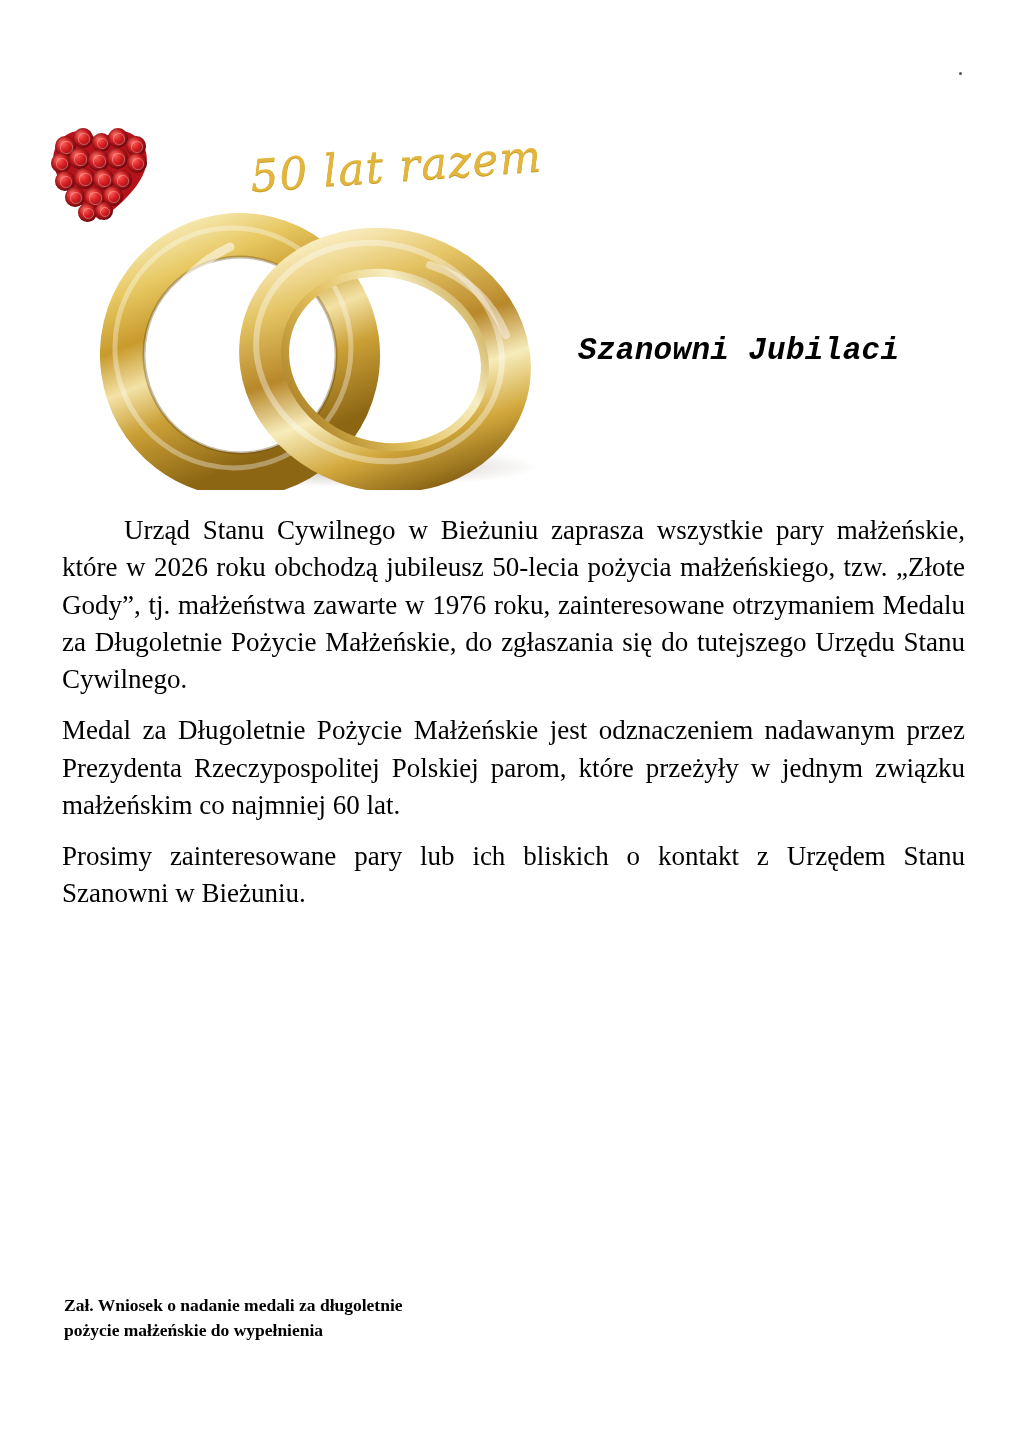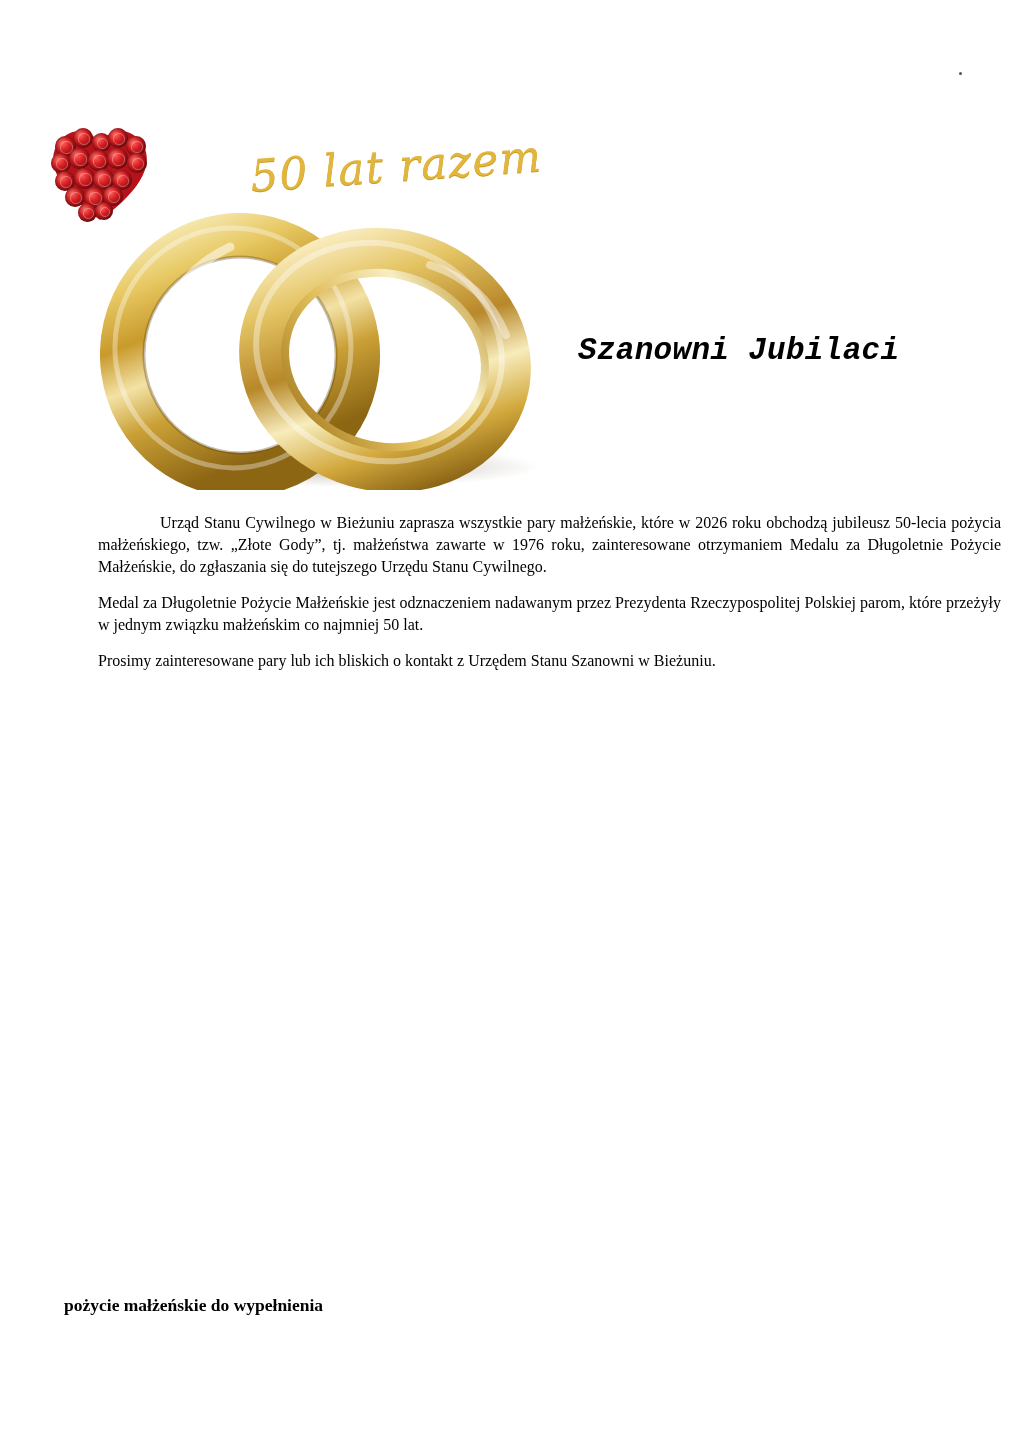--- a/index.html
+++ b/index.html
@@ -110,25 +110,24 @@
     letter-spacing: 0.3px;
     white-space: nowrap;
   }
 
   
   .body-text {
     position: absolute;
     left: 62px;
     top: 512px;
     width: 903px;
-    font-size: 16px;
+    font-size: 27px;
     line-height: 1.38;
     text-align: justify;
     text-justify: inter-word;
-    margin-left: 36px;
   }
   .body-text p {
     margin: 0 0 14px 0;
   }
   .body-text p.indent {
     text-indent: 62px;
   }
 
   
   .footer-note {
@@ -225,21 +224,22 @@
         <path d="M60 120 q 20 -55 70 -78" stroke="rgba(255,255,255,0.55)" stroke-width="9" fill="none" stroke-linecap="round"></path>
         <path d="M330 60 q 55 18 76 70" stroke="rgba(255,255,255,0.45)" stroke-width="8" fill="none" stroke-linecap="round"></path>
       </svg>
     </div>
   </div>
 
   <div class="salutation">Szanowni Jubilaci</div>
 
   <div class="body-text">
     <p class="indent">Urząd Stanu Cywilnego w Bieżuniu zaprasza wszystkie pary małżeńskie, które w 2026 roku obchodzą jubileusz 50-lecia pożycia małżeńskiego, tzw. „Złote Gody”, tj. małżeństwa zawarte w 1976 roku, zainteresowane otrzymaniem Medalu za Długoletnie Pożycie Małżeńskie, do zgłaszania się do tutejszego Urzędu Stanu Cywilnego.</p>
-    <p>Medal za Długoletnie Pożycie Małżeńskie jest odznaczeniem nadawanym przez Prezydenta Rzeczypospolitej Polskiej parom, które przeżyły w jednym związku małżeńskim co najmniej 50 lat.</p>
+    <p>Medal za Długoletnie Pożycie Małżeńskie jest odznaczeniem nadawanym przez Prezydenta Rzeczypospolitej Polskiej parom, które przeżyły w jednym związku małżeńskim co najmniej 60 lat.</p>
     <p>Prosimy zainteresowane pary lub ich bliskich o kontakt z Urzędem Stanu Szanowni w Bieżuniu.</p>
   </div>
 
   <div class="footer-note">
+    <div>Zał. Wniosek o nadanie medali za długoletnie</div>
     <div>pożycie małżeńskie do wypełnienia</div>
   </div>
 
 </div>
 
 </body></html>

